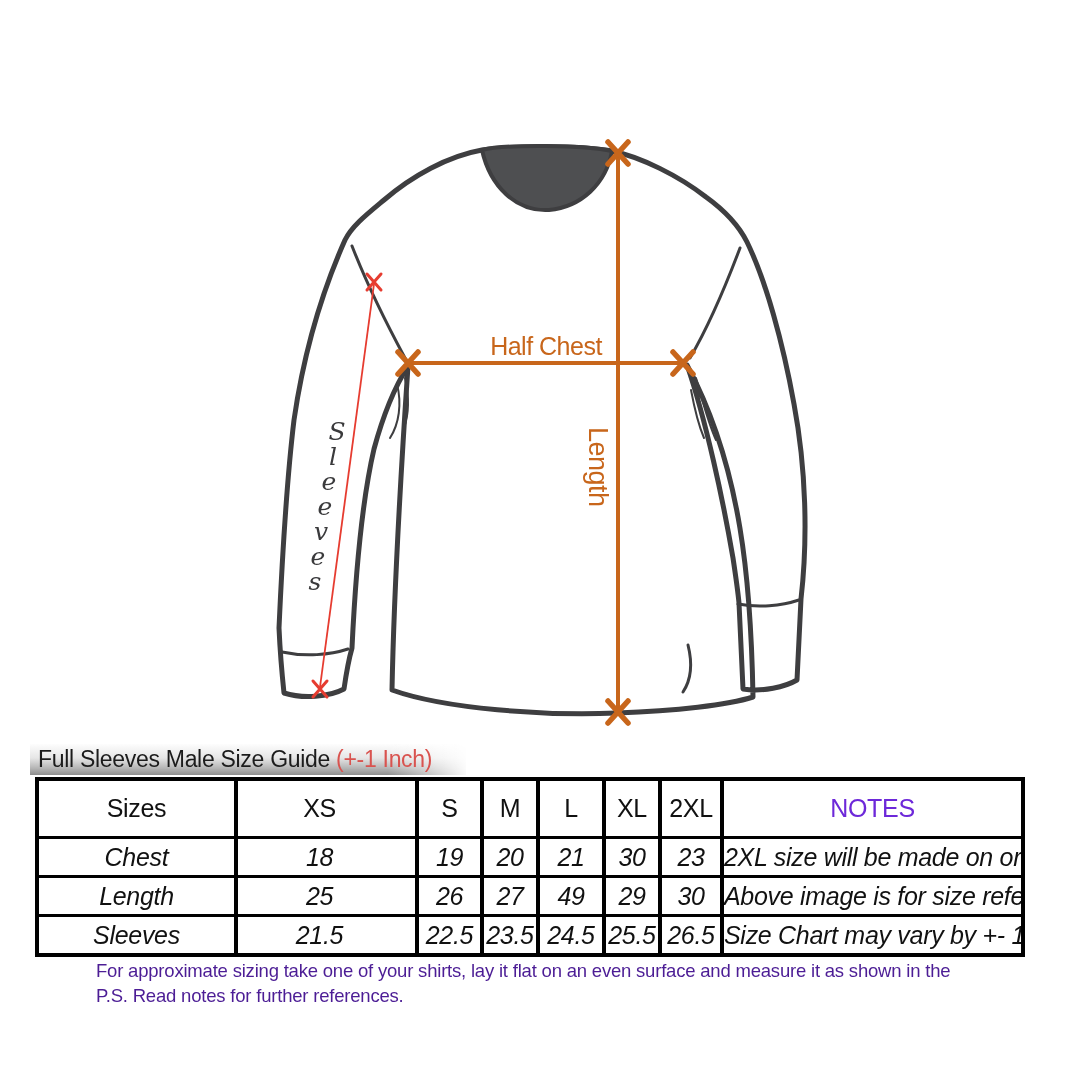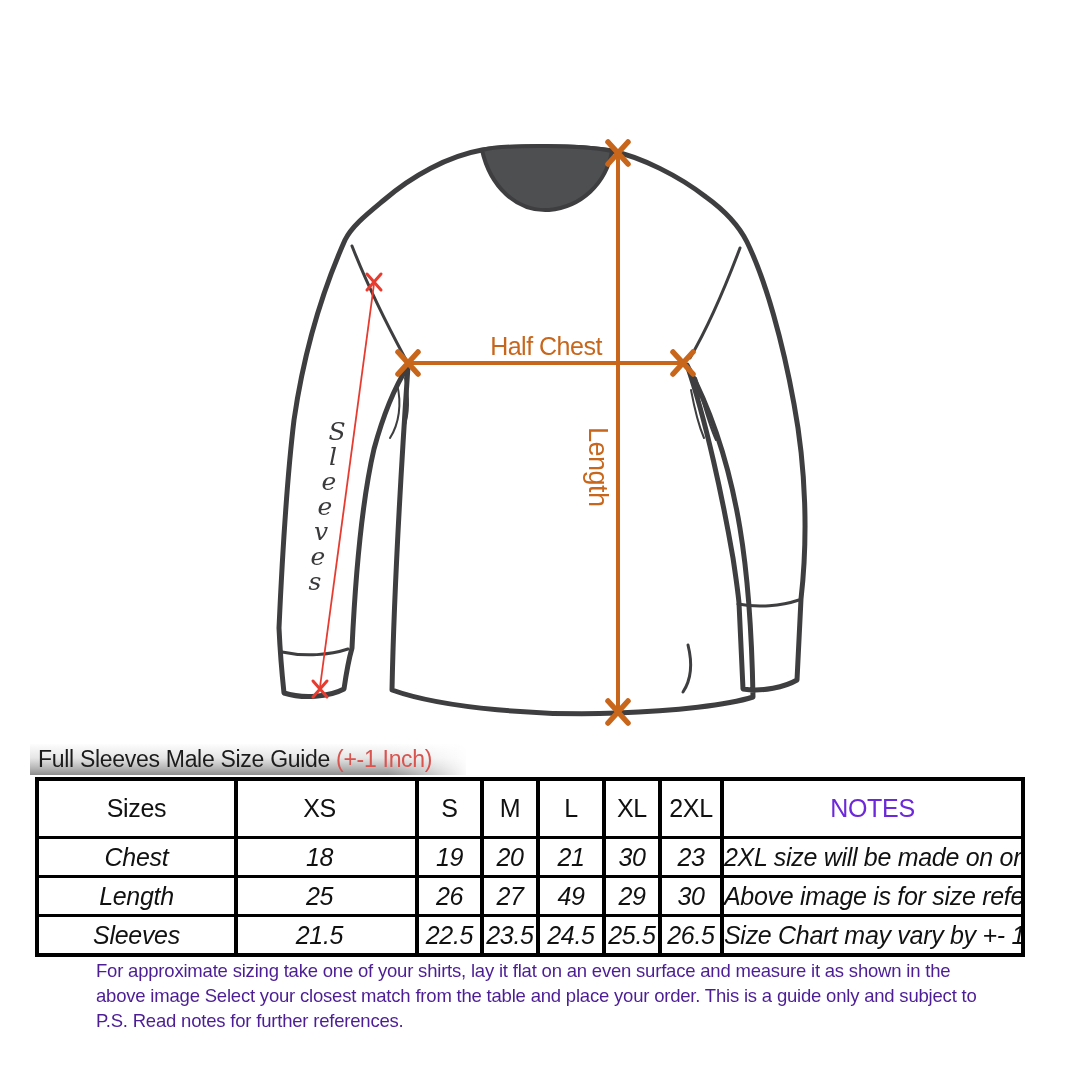--- a/index.html
+++ b/index.html
@@ -193,17 +193,16 @@
         <td>24.5</td>
         <td>25.5</td>
         <td>26.5</td>
         <td class="note-cell">Size Chart may vary by +- 1 Inch</td>
       </tr>
     </tbody>
   </table>
 
   <div class="footer">
     <div>For approximate sizing take one of your shirts, lay it flat on an even surface and measure it as shown in the</div>
-    <div>above image Select your closest match from the table and place your order. This is a guide only and subject to</div>
     <div>P.S. Read notes for further references.</div>
   </div>
 
 </div>
 
 </body></html>

